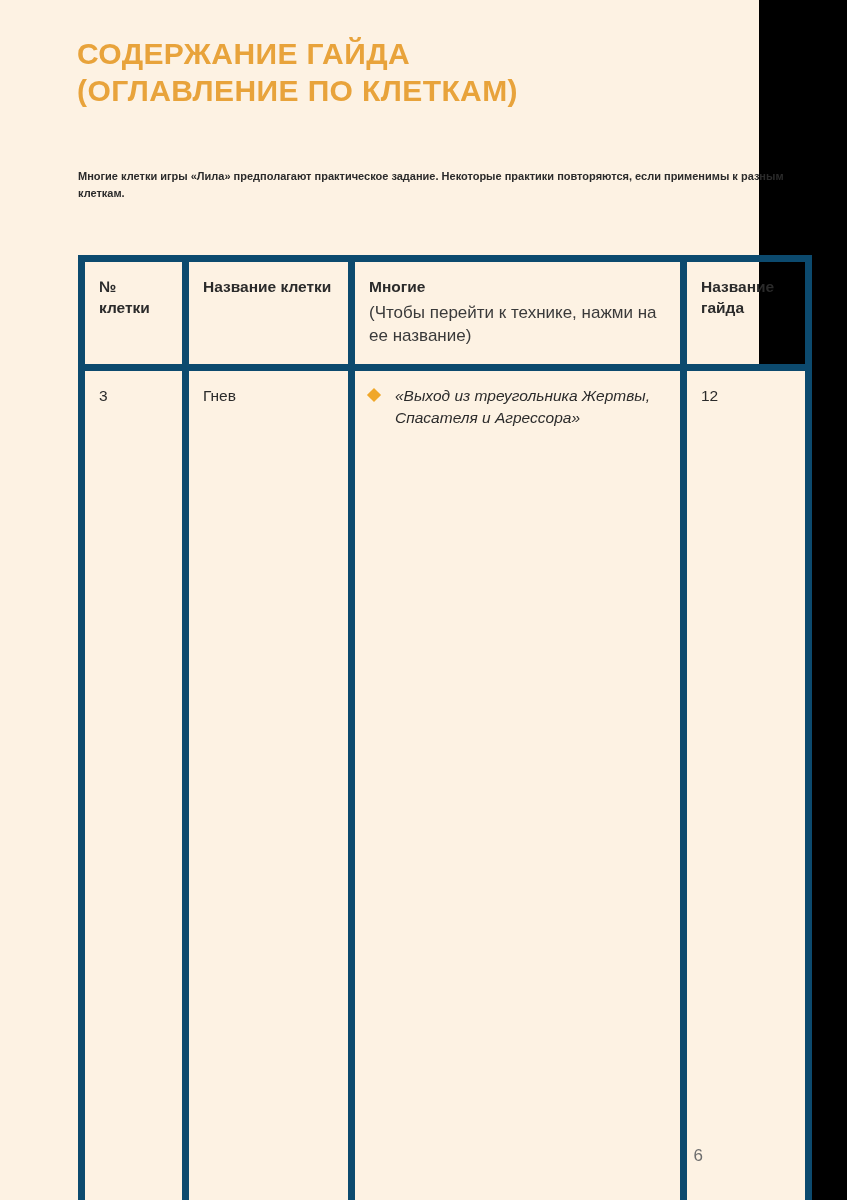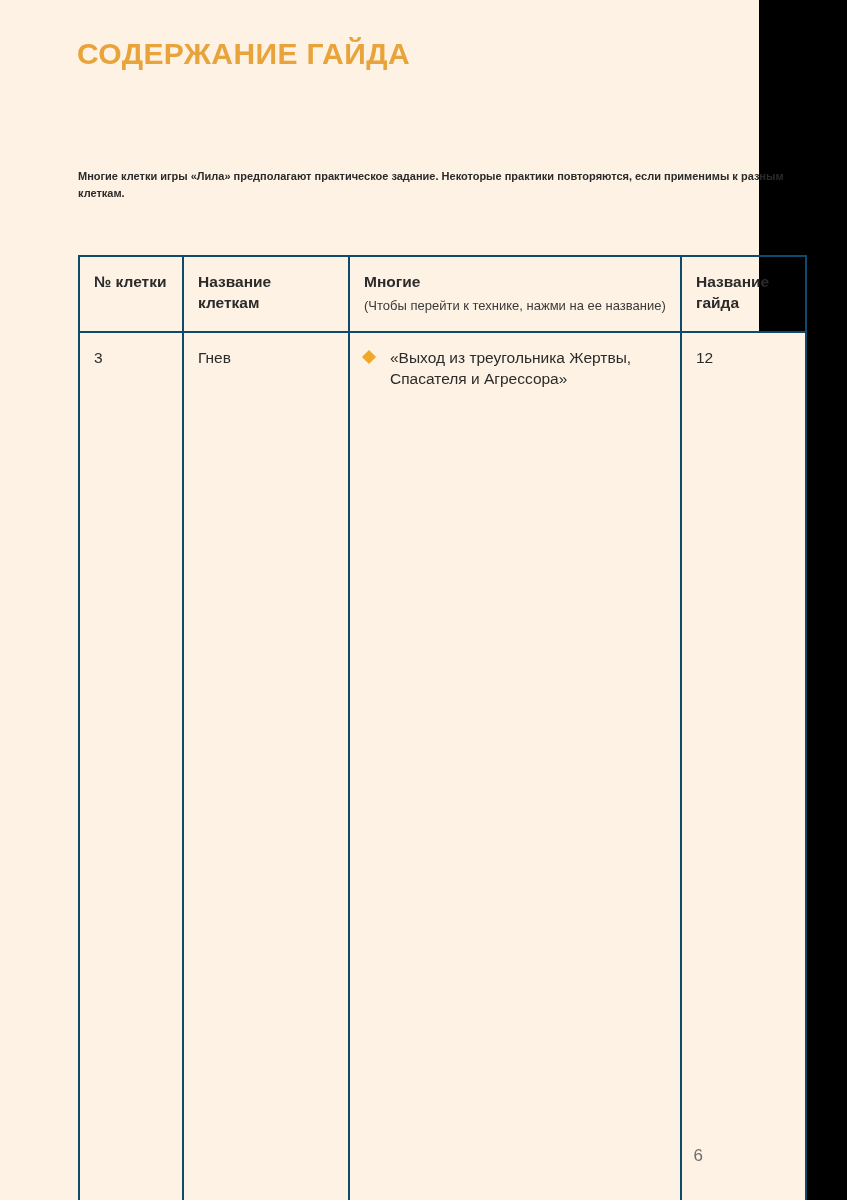--- a/index.html
+++ b/index.html
@@ -47,21 +47,21 @@
   }
   table.toc {
     position: absolute;
     left: 78px;
     top: 255px;
     width: 727px;
     border-collapse: collapse;
     table-layout: fixed;
   }
   table.toc td, table.toc th {
-    border: 2px solid #0c4a6e;
+    border: 7px solid #0c4a6e;
     vertical-align: top;
     padding: 14px 14px 16px 14px;
     color: #2B2B2B;
     font-size: 15.5px;
     line-height: 1.38;
     text-align: left;
   }
   col.c1 { width: 104px; }
   col.c2 { width: 166px; }
   col.c3 { width: 332px; }
@@ -69,32 +69,33 @@
 
   thead th {
     font-weight: bold;
     font-size: 16px;
     padding-top: 20px;
     padding-bottom: 20px;
   }
   thead th .hint {
     display: block;
     font-weight: normal;
-    font-size: 13px;
+    font-size: 17px;
     line-height: 1.35;
     margin-top: 5px;
     color: #3A3A3A;
   }
   td.num, td.name, td.page {
     font-size: 15.5px;
   }
   td.name { padding-right: 6px; }
   .tech {
     position: relative;
     padding-left: 26px;
+    font-style: italic;
   }
   .dia {
     position: absolute;
     left: 0px;
     top: 5px;
     width: 10px;
     height: 10px;
     background: #F0A72A;
     transform: rotate(45deg);
   }
@@ -107,35 +108,36 @@
   }
   .row-top td { border-top: 1px solid #8C8276; }
 </style>
 </head>
 <body>
 
 <div class="page">
 
   <div class="title-block">
     <div class="title-line">СОДЕРЖАНИЕ ГАЙДА</div>
+    <div class="title-line">(ОГЛАВЛЕНИЕ ПО КЛЕТКАМ)</div>
   </div>
 
   <div class="intro">Многие клетки игры «Лила» предполагают практическое задание. Некоторые практики повторяются, если применимы к разным клеткам.</div>
 
   <table class="toc">
     <colgroup>
       <col class="c1">
         <col class="c2">
         <col class="c3">
         <col class="c4">
     </colgroup>
     <thead>
       <tr>
         <th>№ клетки</th>
-        <th>Название клеткам</th>
+        <th>Название клетки</th>
         <th>
           <span>Многие</span>
           <span class="hint">(Чтобы перейти к технике, нажми на ее название)</span>
         </th>
         <th>Название гайда</th>
       </tr>
     </thead>
     <tbody>
 
       <tr class="row-top">

